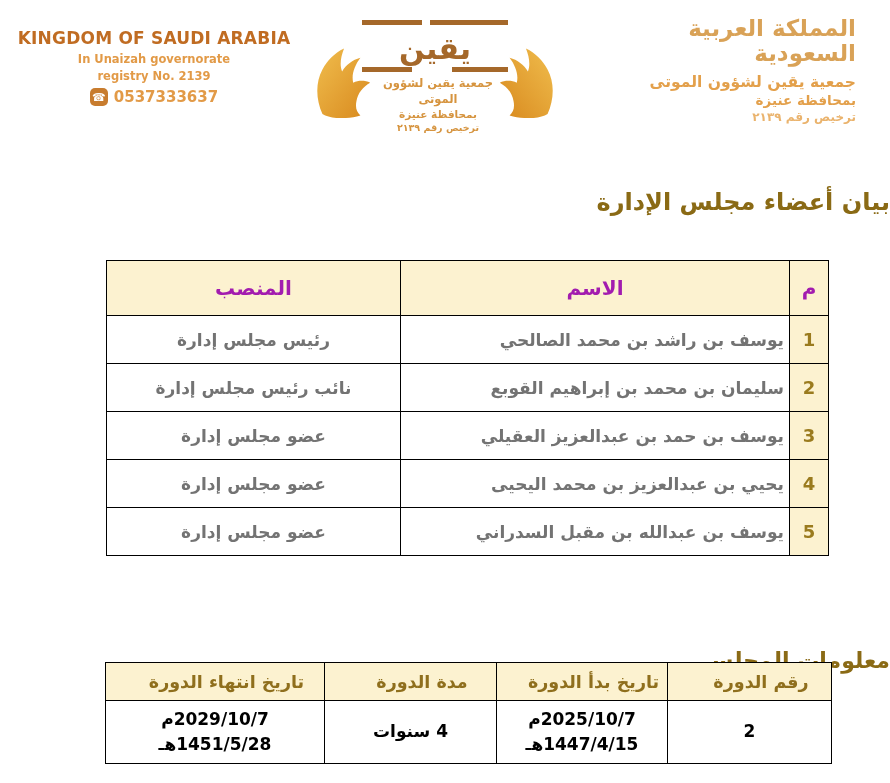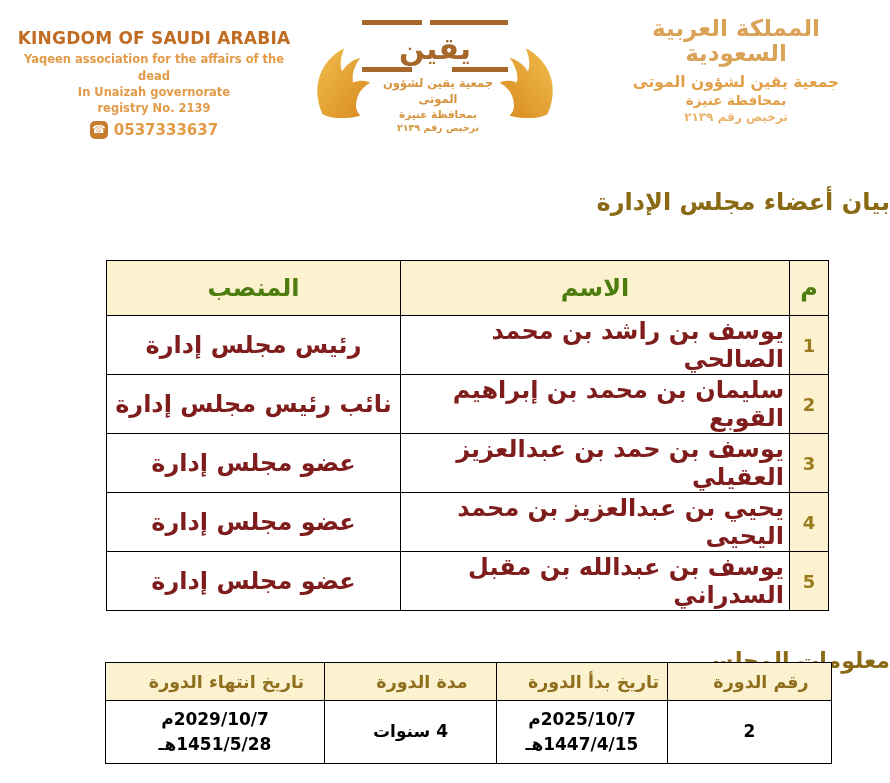--- a/index.html
+++ b/index.html
@@ -22,40 +22,40 @@
   .lh-logo{position:absolute;left:315px;top:18px;width:240px;height:112px;}
   .kufic{position:absolute;left:45px;top:2px;width:150px;height:54px;}
   .hand{position:absolute;width:66px;height:72px;}
   .hand-left{left:-2px;top:28px;}
   .hand-right{right:-2px;top:28px;transform:scaleX(-1);}
   .logo-lines{position:absolute;left:58px;top:58px;width:130px;text-align:center;}
   .logo-l1{font-size:11.5px;font-weight:bold;color:#d6943f;line-height:1.35;}
   .logo-l2{font-size:10.5px;font-weight:bold;color:#d6943f;line-height:1.35;}
   .logo-l3{font-size:9.5px;font-weight:bold;color:#d6943f;line-height:1.4;}
 
-  .lh-right{position:absolute;right:18px;top:16px;width:272px;text-align:center;direction:rtl;}
+  .lh-right{position:absolute;right:34px;top:16px;width:272px;direction:rtl;}
   .lh-callig{font-size:23px;font-weight:bold;color:#d9a257;line-height:1.1;
     font-family:"DejaVu Sans", sans-serif;}
   .lh-ar-1{font-size:15.5px;font-weight:bold;color:#e3a04b;margin-top:5px;line-height:1.3;}
   .lh-ar-2{font-size:13.5px;font-weight:bold;color:#e3a04b;line-height:1.3;}
   .lh-ar-3{font-size:12px;font-weight:bold;color:#eab36d;line-height:1.45;margin-top:2px;}
   .lh-ar-4{font-size:12px;font-weight:bold;color:#eab36d;line-height:1.4;}
 
   
   .sec-title{position:absolute;left:0;width:890px;
     font-weight:bold;color:#8a6a15;direction:rtl;}
   .title-board{top:188px;font-size:24px;}
   .title-council{top:648px;font-size:22px;}
 
   
   table{border-collapse:collapse;direction:rtl;table-layout:fixed;}
   td,th{border:1.5px solid #000;font-weight:bold;overflow:hidden;}
   .board-table{position:absolute;left:106px;top:260px;width:722px;}
-  .board-table th{background:#fcf2d0;color:#4d7c0f;font-size:24px;height:52px;text-align:center;}
-  .board-table td{font-size:24px;color:#7f1d1d;height:45px;}
+  .board-table th{background:#fcf2d0;color:#a21caf;font-size:20px;height:52px;text-align:center;}
+  .board-table td{font-size:17px;color:#737373;height:45px;}
   .board-table .cell-num{background:#fcf2d0;color:#9a7b1e;text-align:center;font-size:18px;}
   .board-table .cell-name{text-align:right;padding-right:5px;}
   .board-table .cell-pos{text-align:center;}
   .col-num{width:39px;}
   .col-name{width:389px;}
   .col-pos{width:294px;}
 
   .council-table{position:absolute;left:105px;top:662px;width:726px;}
   .council-table th{background:#fcf2d0;color:#8f6f1d;font-size:17.5px;height:35px;text-align:center;padding-left:24px;}
   .council-table td{font-size:17px;color:#000;height:60px;text-align:center;line-height:1.5;}
@@ -65,21 +65,20 @@
   .c-col-4{width:219px;}
 </style>
 </head>
 <body>
 
 <div class="page">
 
   <div class="lh-left">
     <div class="lh-en-1">KINGDOM OF SAUDI ARABIA</div>
     <div class="lh-en-sub">
-      <div>Yaqeen association for the affairs of the dead</div>
       <div>In Unaizah governorate</div>
       <div>registry No. 2139</div>
     </div>
     <div class="lh-phone">
       <span class="phone-badge">☎</span>
       <span>0537333637</span>
     </div>
   </div>
 
   <div class="lh-logo">

